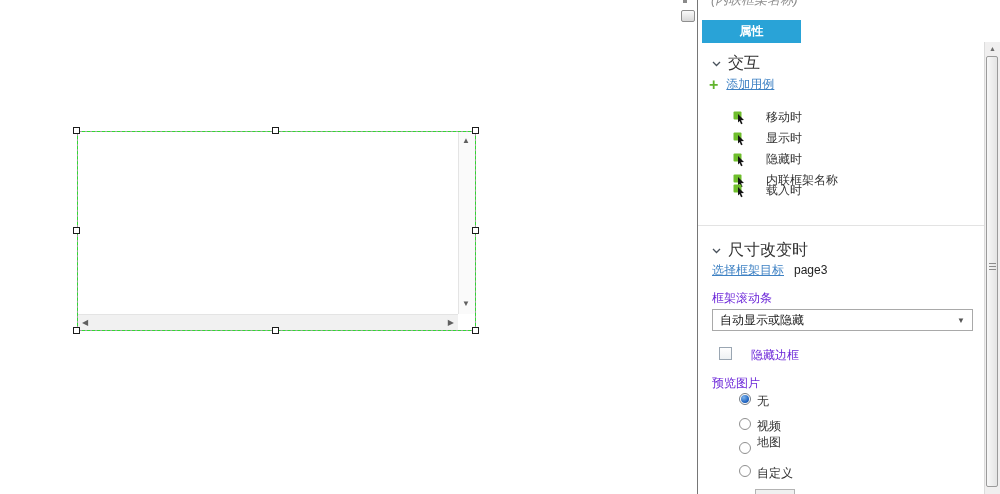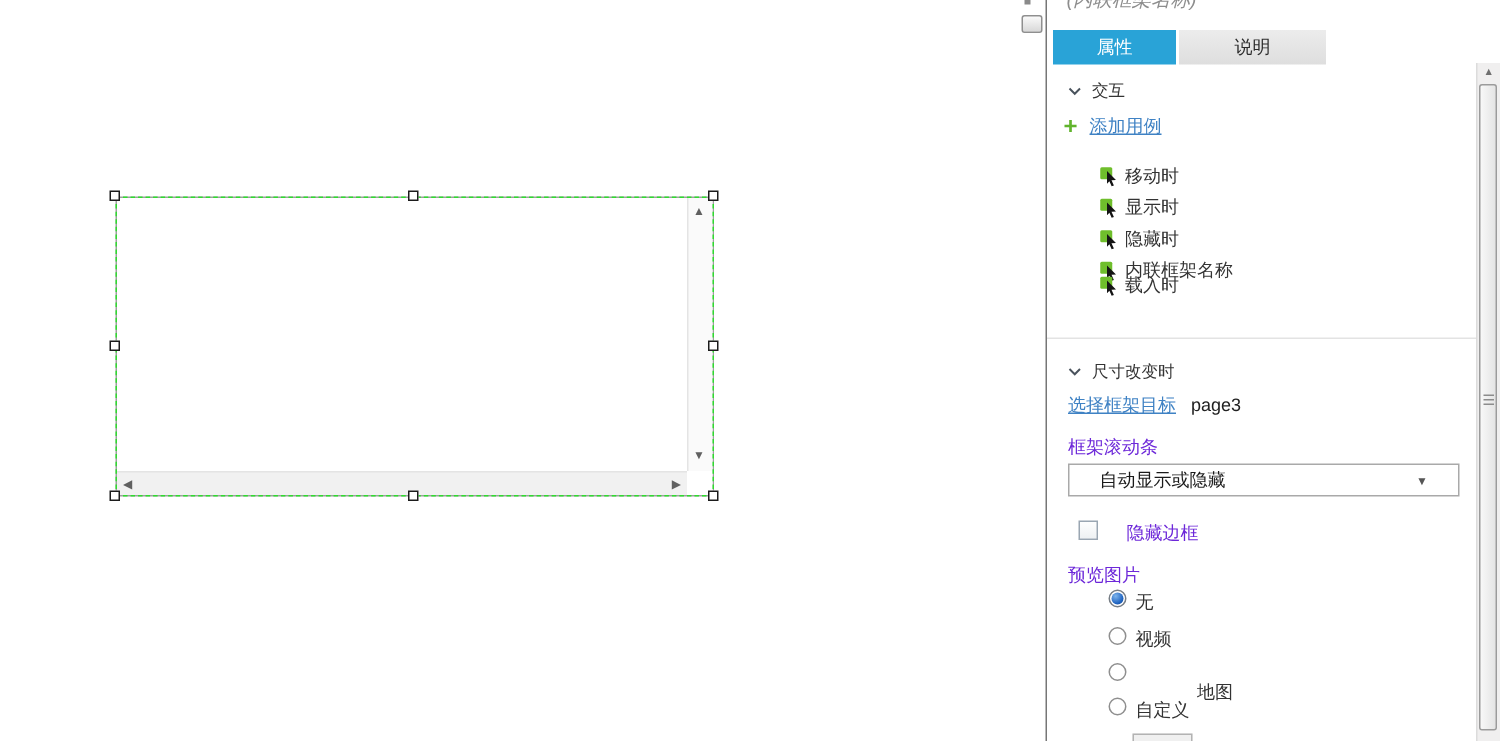--- a/index.html
+++ b/index.html
@@ -33,35 +33,35 @@
   .top-mark { left:683px; top:0; width:4px; height:3px; background:#8a8a8a; }
 
   
   .panel { left:698px; top:0; width:302px; height:494px; background:#fff; }
   .panel-title { left:13px; top:-9px; font-size:13px; font-style:italic; color:#8d8d8d;
     white-space:nowrap; }
   .tabs { left:4px; top:20px; right:0; height:23px; display:flex; }
   .tab { height:23px; display:flex; align-items:center; justify-content:center;
     font-size:12px; color:#2b2b2b; background:linear-gradient(#ececec,#dedede);
     margin-right:2px; }
-  .tab.t1 { width:82px; } .tab.t2 { width:98px; } .tab.t3 { flex:1; margin-right:0; }
+  .tab.t1 { width:99px;font-weight:bold; } .tab.t2 { width:98px; } .tab.t3 { flex:1; margin-right:0; }
   .tab.active { background:#29a3d7; color:#fff; }
 
-  .sec-head { display:flex; align-items:center; gap:7px; font-size:11px; color:#333; }
+  .sec-head { display:flex; align-items:center; gap:7px; font-size:16px; color:#333; }
   .sec-head svg { display:block; }
   .plus { font-size:16px; font-weight:bold; color:#61b42d; line-height:14px; }
   .link { font-size:12px; color:#3f82c4; text-decoration:underline; }
-  .evt { display:flex; align-items:center; gap:4px; }
+  .evt { display:flex; align-items:center; gap:20px; }
   .evt .lbl { font-size:12px; color:#333; }
   .divider { left:0; top:225px; width:286px; height:1px; background:#e3e3e3; }
   .small-lbl { font-size:12px; color:#6d28d9; }
   .pgval { font-size:12px; color:#222; }
 
   .dropdown { left:14px; top:309px; width:261px; height:22px; border:1px solid #a9a9a9;
-    background:#fff; display:flex; align-items:center; padding:0 20px; }
+    background:#fff; display:flex; align-items:center; padding:0 7px; }
   .dropdown .val { font-size:12px; color:#1a1a1a; flex:1; }
   .dropdown .caret { font-size:8px; color:#555; }
 
   .checkbox { left:21px; top:347px; width:13px; height:13px; border:1px solid #9aa6b2;
     background:linear-gradient(#fefefe,#eef1f3); }
   .radio { width:12px; height:12px; border:1px solid #8f8f8f; border-radius:50%;
     background:#fff; position:absolute; left:41px; }
   .radio.selected { border-color:#767d85; }
   .radio.selected::after { content:""; position:absolute; left:1px; top:1px; width:8px;
     height:8px; border-radius:50%;
@@ -111,21 +111,20 @@
   <div class="abs top-mark"></div>
   <div class="abs split-btn"></div>
   <div class="abs vdivider"></div>
 
   <div class="abs panel">
 
     <div class="abs panel-title">(内联框架名称)</div>
 
     <div class="tabs abs">
       <div class="tab t1 active">属性</div>
-      <div class="tab t2">说明</div>
     </div>
 
     <div class="abs sec-head" style="left:14px;top:53px;">
       <svg width="9" height="6">
         <polyline points="1,1 4.5,4.5 8,1" stroke="#49525c" stroke-width="1.3" fill="none"></polyline>
         </svg>
       <span>交互</span>
     </div>
 
     <div class="abs" style="left:11px;top:76px;display:flex;align-items:center;gap:8px;">
@@ -195,21 +194,21 @@
 
     <div class="abs small-lbl" style="left:14px;top:375px;">预览图片</div>
 
     <div class="abs radio selected" style="top:393px;"></div>
     <div class="abs radio-lbl" style="top:393px;">无</div>
 
     <div class="abs radio" style="top:418px;"></div>
     <div class="abs radio-lbl" style="top:418px;">视频</div>
 
     <div class="abs radio" style="top:442px;"></div>
-    <div class="abs radio-lbl" style="top:453px;margin-left:41px;">地图</div>
+    <div class="abs radio-lbl" style="top:434px;">地图</div>
 
     <div class="abs radio" style="top:465px;"></div>
     <div class="abs radio-lbl" style="top:465px;">自定义</div>
 
     <div class="abs partial-box"></div>
 
     <div class="abs ptrack">
       <span class="up">▲</span>
     </div>
     <div class="abs pthumb">

